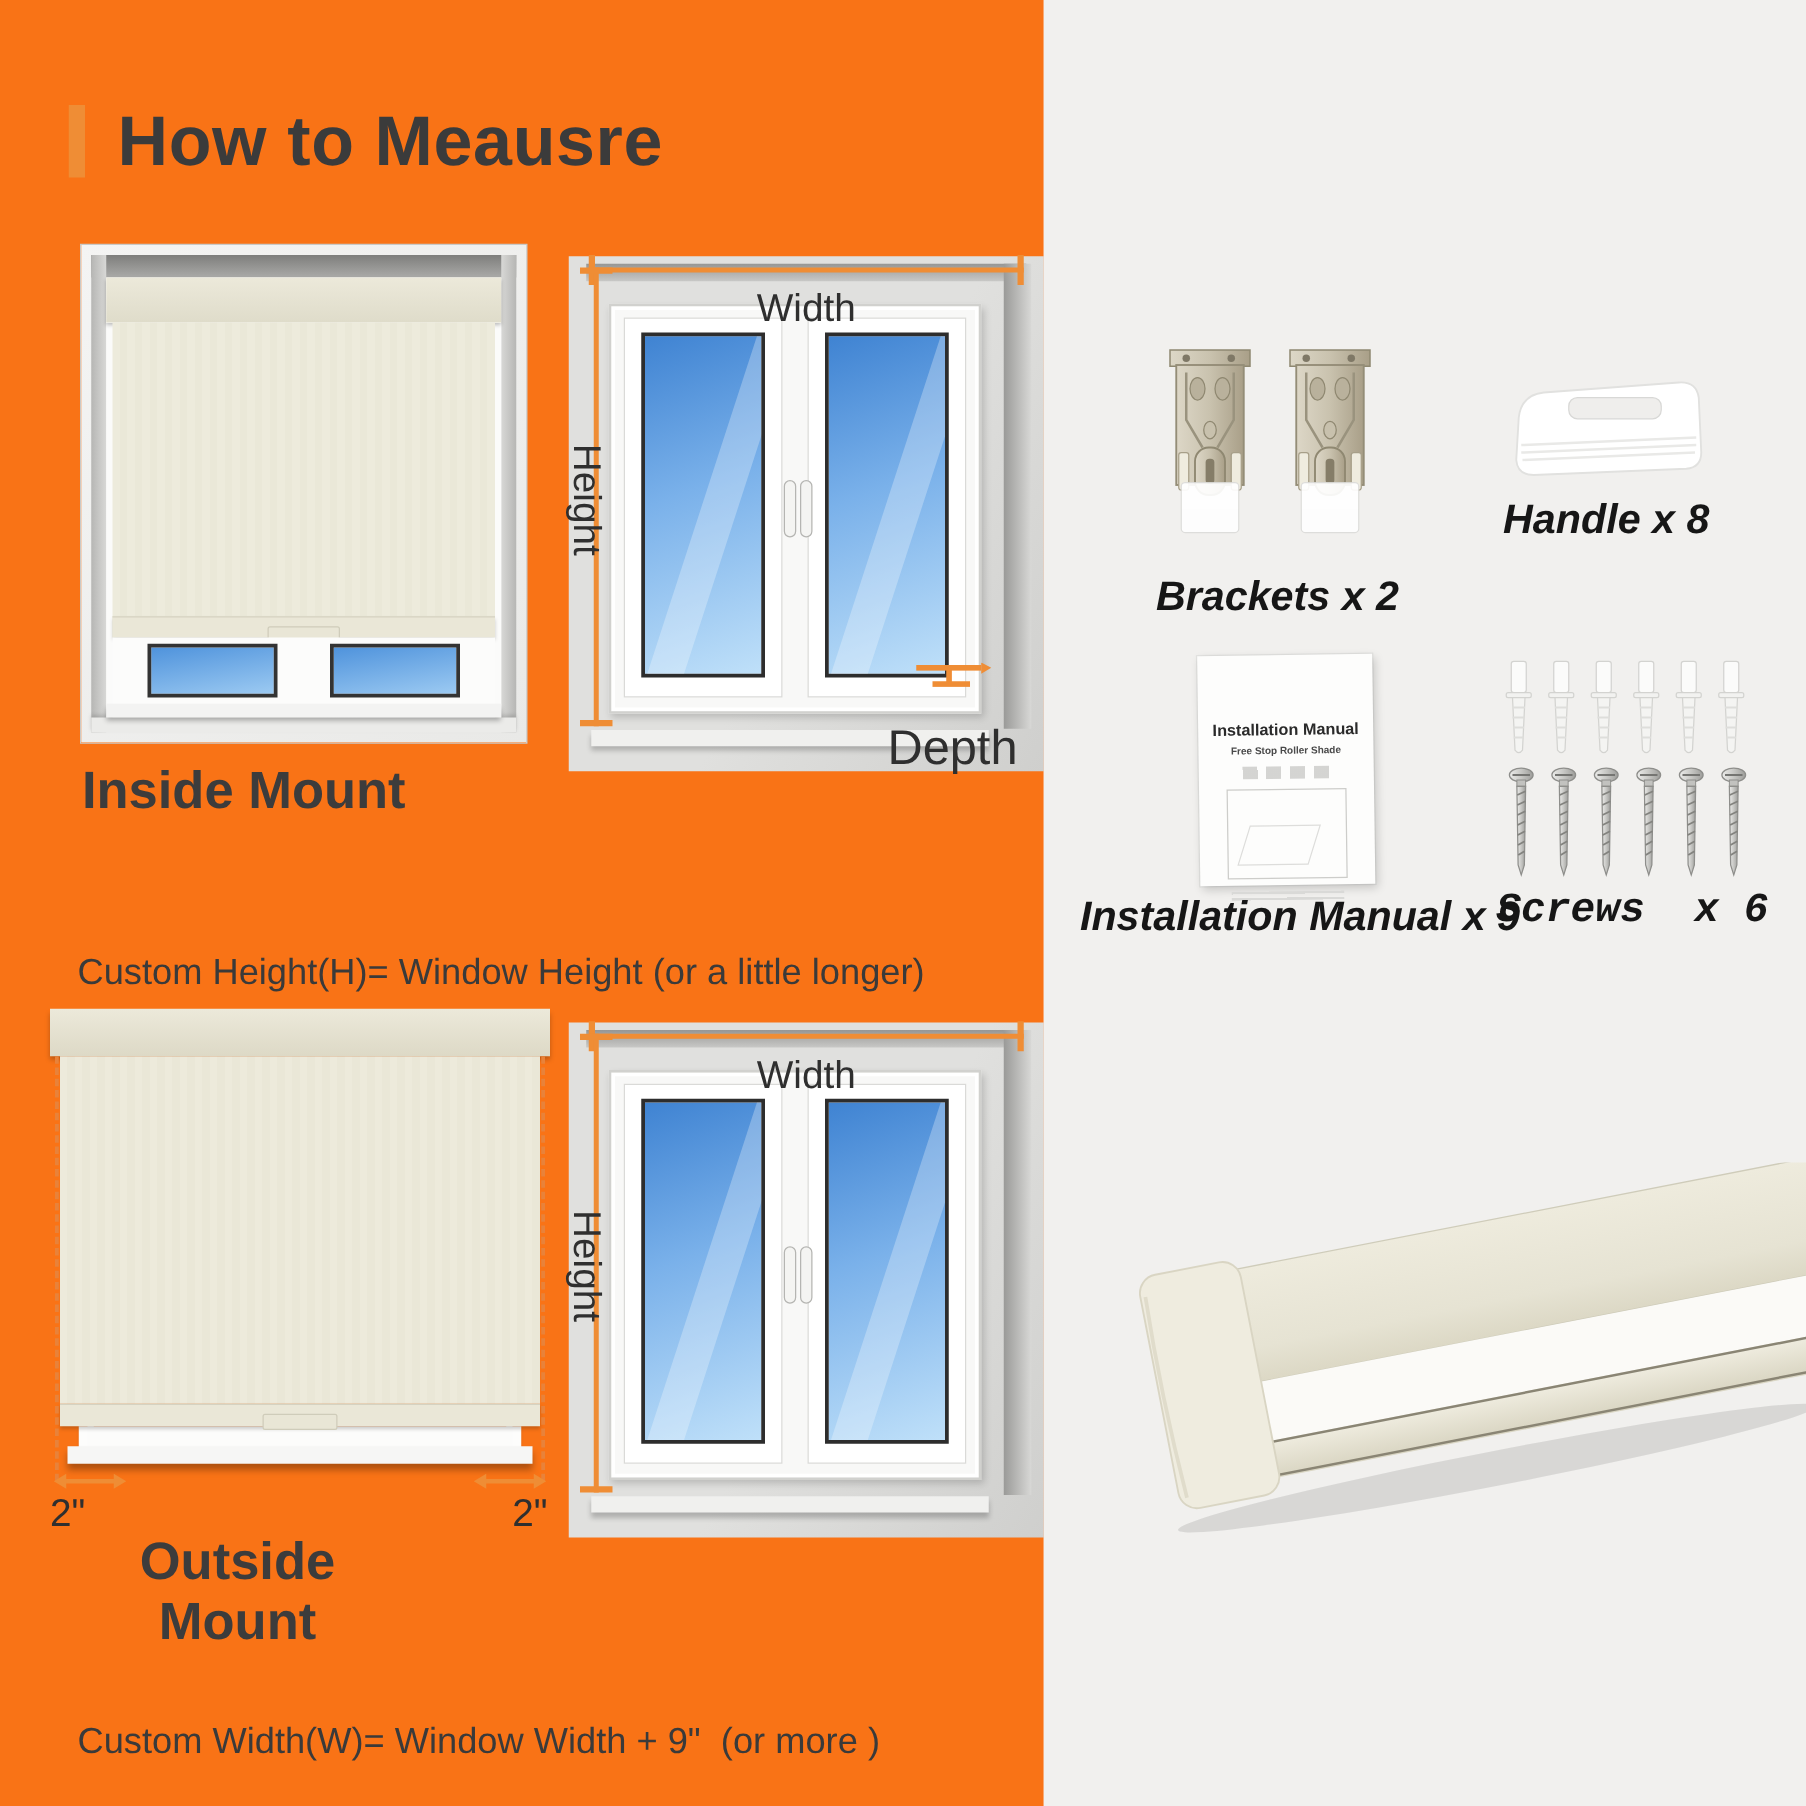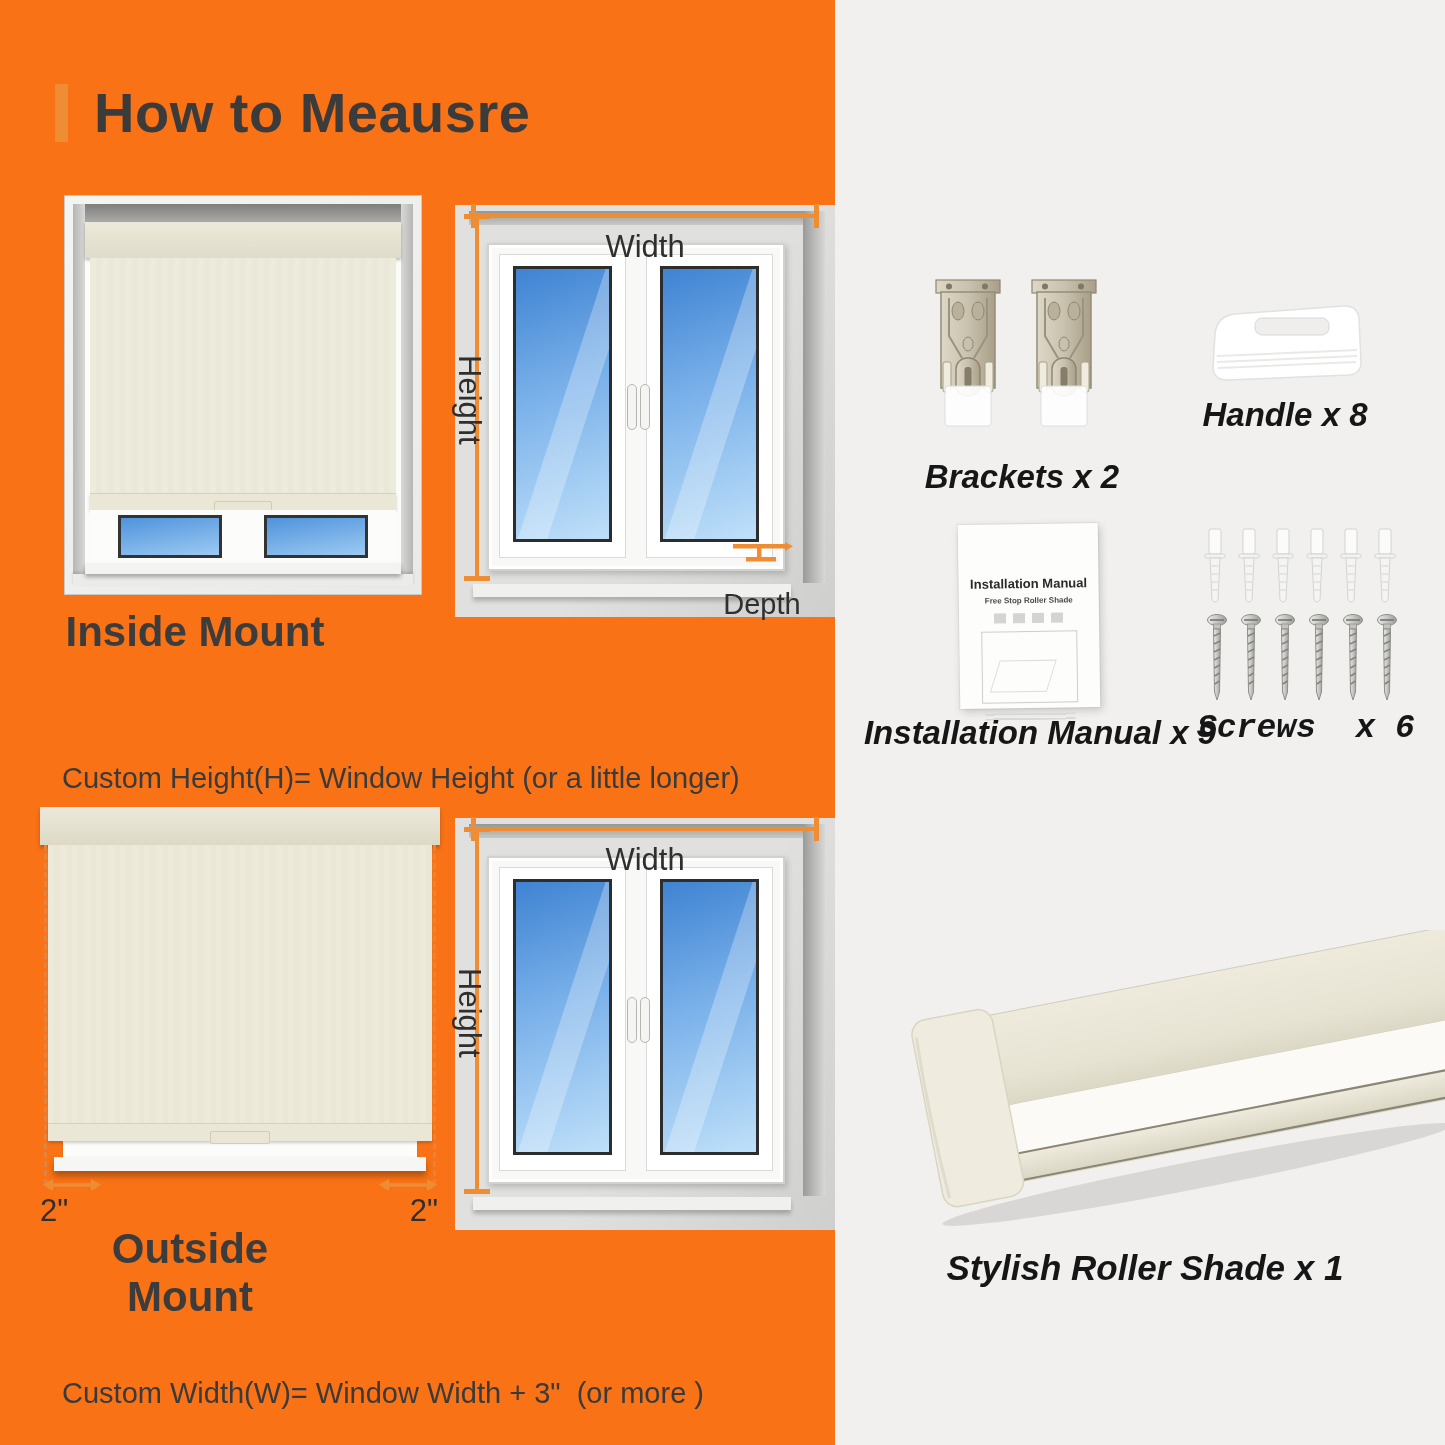--- a/index.html
+++ b/index.html
@@ -65,21 +65,21 @@
   .wf-pnl.l { left:10px; } .wf-pnl.r { left:157px; }
   .wf-glass { position:absolute; left:13px; right:13px; top:11px; bottom:15px;
               background:linear-gradient(160deg,#3f83d2 0%,#7ab1ea 45%,#bfe0f9 100%); border:3px solid #2d2d2d; overflow:hidden; }
   .wf-glass::after { content:""; position:absolute; left:45%; top:-20%; width:30%; height:150%;
                      background:rgba(255,255,255,.28); transform:rotate(18deg); }
   .wf-hdl { position:absolute; width:10px; height:46px; top:50%; margin-top:-23px;
             background:#f4f4f2; border:1px solid #b5b5b2; border-radius:5px; }
   .wf-sill { position:absolute; left:18px; right:44px; bottom:20px; height:13px; background:#f0f0ee;
              box-shadow:0 4px 4px rgba(0,0,0,.22); }
   .depth-wrap { position:absolute; right:18px; bottom:-4px; width:110px; text-align:center; }
-  .depth-label { font-size:29px; color:#2f2f2f; margin-top:18px; }
+  .depth-label { font-size:39px; color:#2f2f2f; margin-top:18px; }
 
   
   .figC { position:absolute; left:40px; top:805px; width:400px; height:420px; }
   .cassetteC { position:absolute; left:0; right:0; top:2px; height:38px;
                background:linear-gradient(#ece9da,#ddd9c6); box-shadow:0 3px 4px rgba(0,0,0,.25); }
   .fabricC { position:absolute; left:8px; right:8px; top:40px; height:278px;
              background:repeating-linear-gradient(90deg,#edeadb 0 6px,#eae7d7 6px 12px); }
   .bbarC { position:absolute; left:8px; right:8px; top:318px; height:18px;
            background:#eae7d7; border-top:1px solid #d5d2c1; box-shadow:0 2px 3px rgba(0,0,0,.2); }
   .tabC  { position:absolute; left:50%; transform:translateX(-50%); bottom:-3px; width:60px; height:13px;
@@ -223,21 +223,21 @@
     </div>
     <div class="wf-sill"></div>
     <div class="w-arrow"></div>
     <div class="w-label">Width</div>
     <div class="h-arrow"></div>
     <div class="h-label">Height</div>
   </div>
 
   <div class="mount-heading" style="left:50px; top:1225px;">Outside Mount</div>
   <div class="body-lines" style="left:62px; top:1283px;">
-    <div>Custom Width(W)= Window Width + 3"  (or more )</div>
+    <div>Custom Width(W)= Window Width + 9"  (or more )</div>
     
   </div>
 </div>
 
 <div class="panel panel-right">
 
 
   <svg class="bracket-svg b1" width="68" height="152" viewBox="0 0 68 152">
     <defs>
       <linearGradient id="met" x1="0" y1="0" x2="1" y2="0">
@@ -351,14 +351,13 @@
       <rect x="64" y="52" width="560" height="92" fill="url(#fab)"></rect>
       <rect x="64" y="52" width="560" height="92" fill="none" stroke="#cfccba" stroke-width="1"></rect>
       <rect x="74" y="144" width="550" height="48" fill="#fbfaf7"></rect>
       <rect x="84" y="192" width="540" height="30" fill="url(#rail)"></rect>
       <line x1="84" y1="193" x2="624" y2="193" stroke="#8a8574" stroke-width="2"></line>
       <line x1="88" y1="220" x2="624" y2="220" stroke="#8a8574" stroke-width="2"></line>
       <rect x="26" y="44" width="82" height="190" rx="15" fill="#efecdf" stroke="#d9d5c3" stroke-width="1.5"></rect>
       <path d="M30,60 Q27,140 32,224" stroke="#e0dccb" stroke-width="3" fill="none"></path>
     </g>
   </svg>
-  <div class="pkg-label" style="left:100px; top:1248px; width:420px; font-size:35px;">Stylish Roller Shade x 1</div>
 </div>
 
 </body></html>

